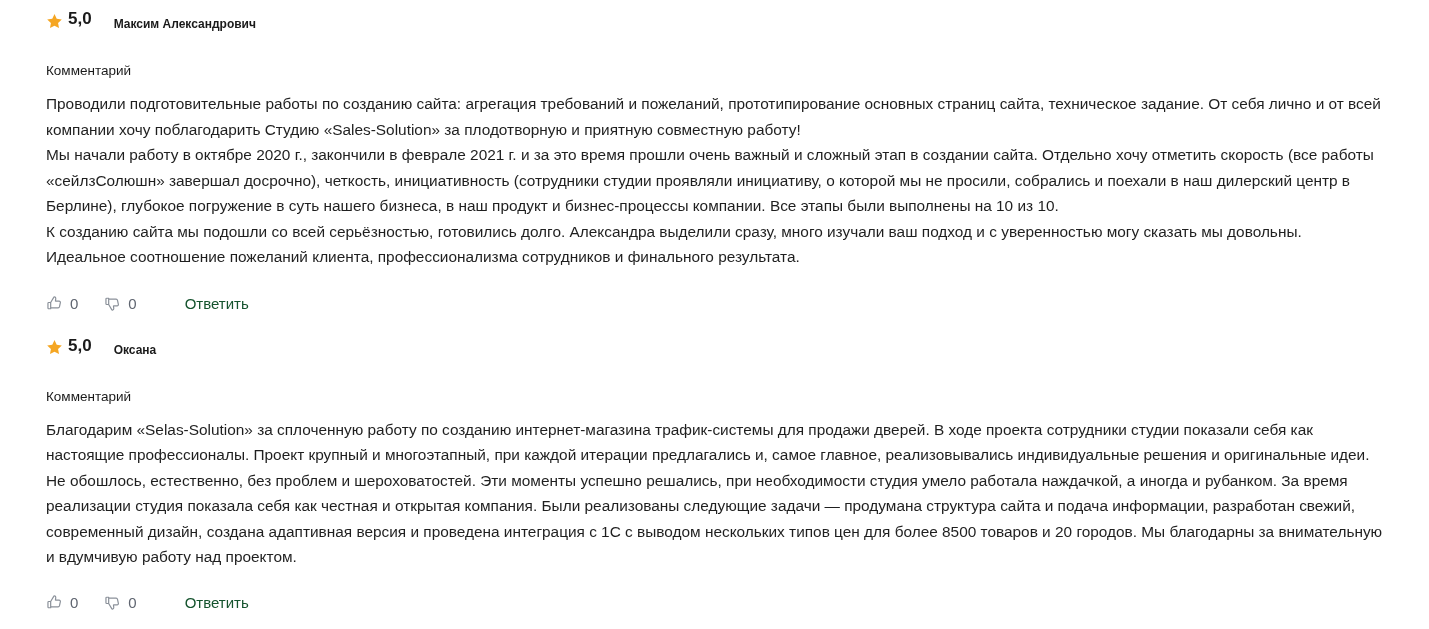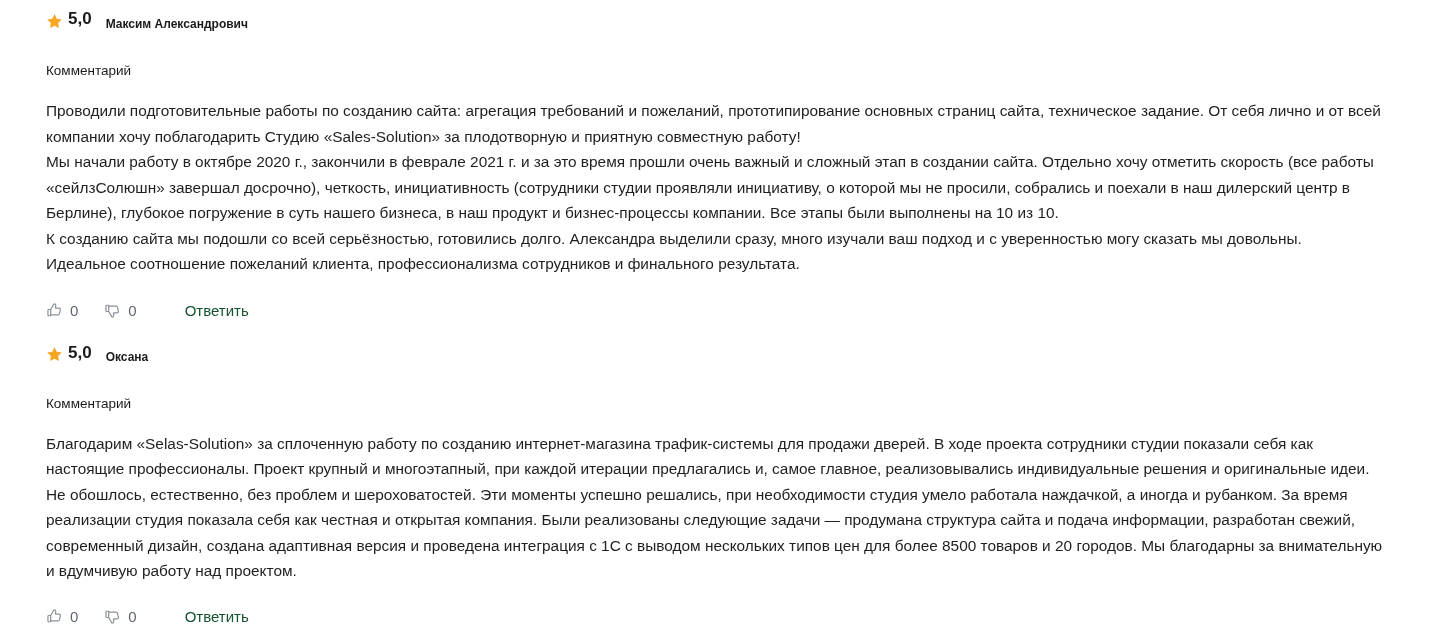--- a/index.html
+++ b/index.html
@@ -23,21 +23,21 @@
   }
   .review {
     position: relative;
   }
   .review-1 { padding-top: 9px; }
   .review-2 { padding-top: 24px; }
 
   .review-head {
     display: flex;
     align-items: baseline;
-    gap: 0;
+    gap: 8px;
     height: 24px;
   }
   .rating {
     display: inline-flex;
     align-items: center;
     gap: 5px;
     margin-right: 14px;
   }
   .star {
     display: inline-block;
@@ -67,21 +67,21 @@
 
   .section-title {
     margin-top: 30px;
     font-size: 13.5px;
     font-weight: normal;
     color: #1a1a1a;
   }
   .review-2 .section-title { margin-top: 29px; }
 
   .body-text {
-    margin-top: 20px;
+    margin-top: 13px;
     font-size: 15.4px;
     line-height: 25.5px;
     color: #1f1f1f;
     max-width: 1341px;
   }
   .body-text p { margin: 0; }
 
   .actions {
     display: flex;
     align-items: center;

